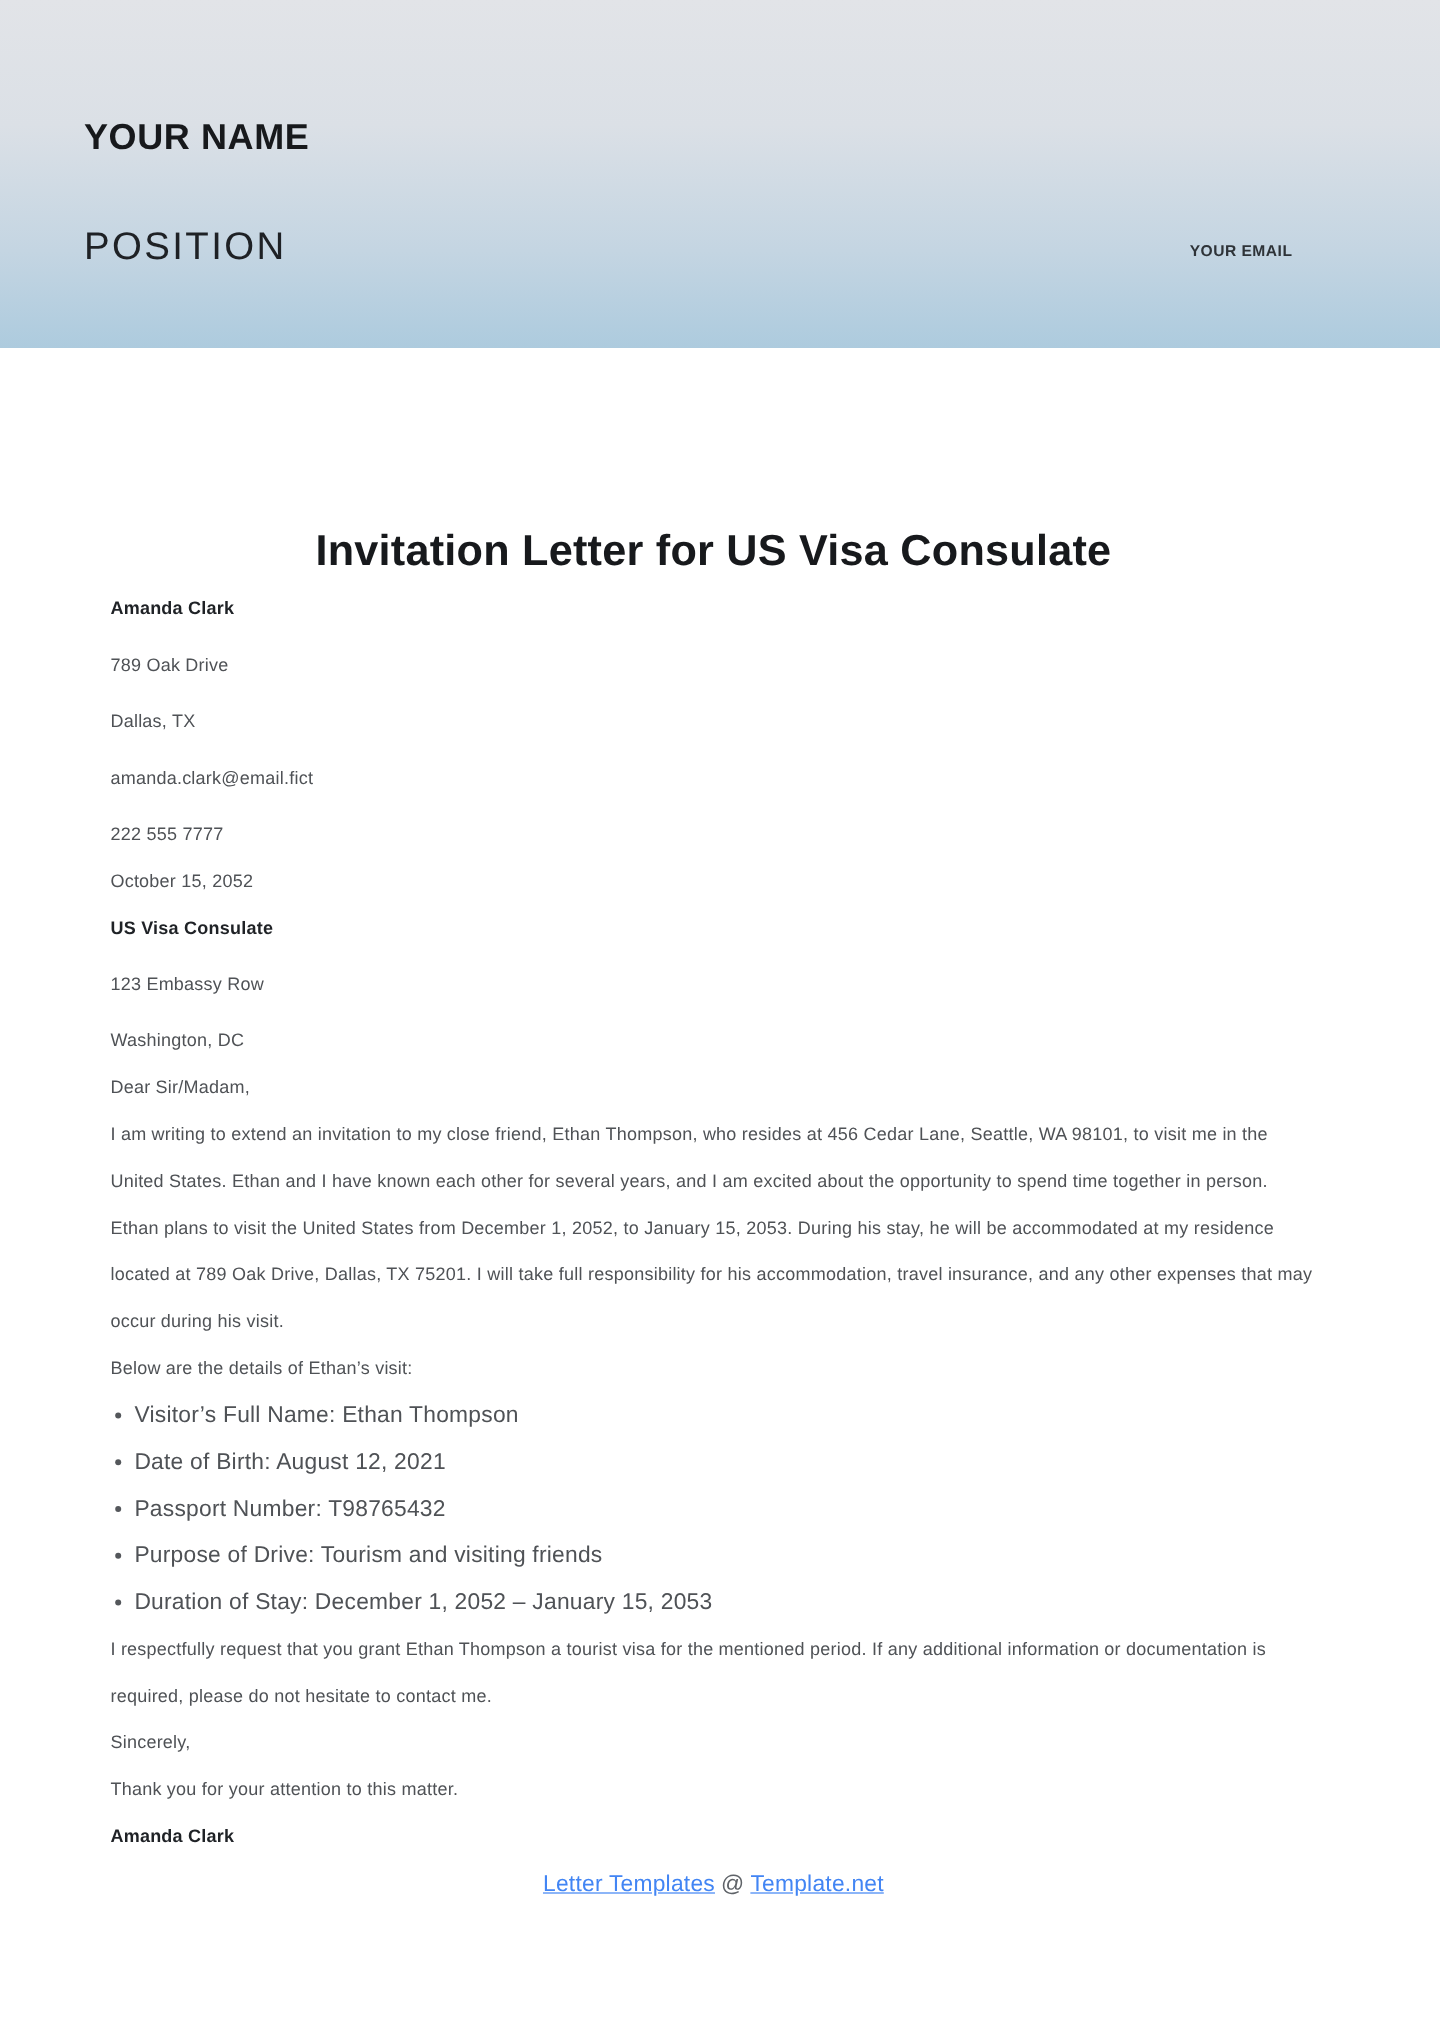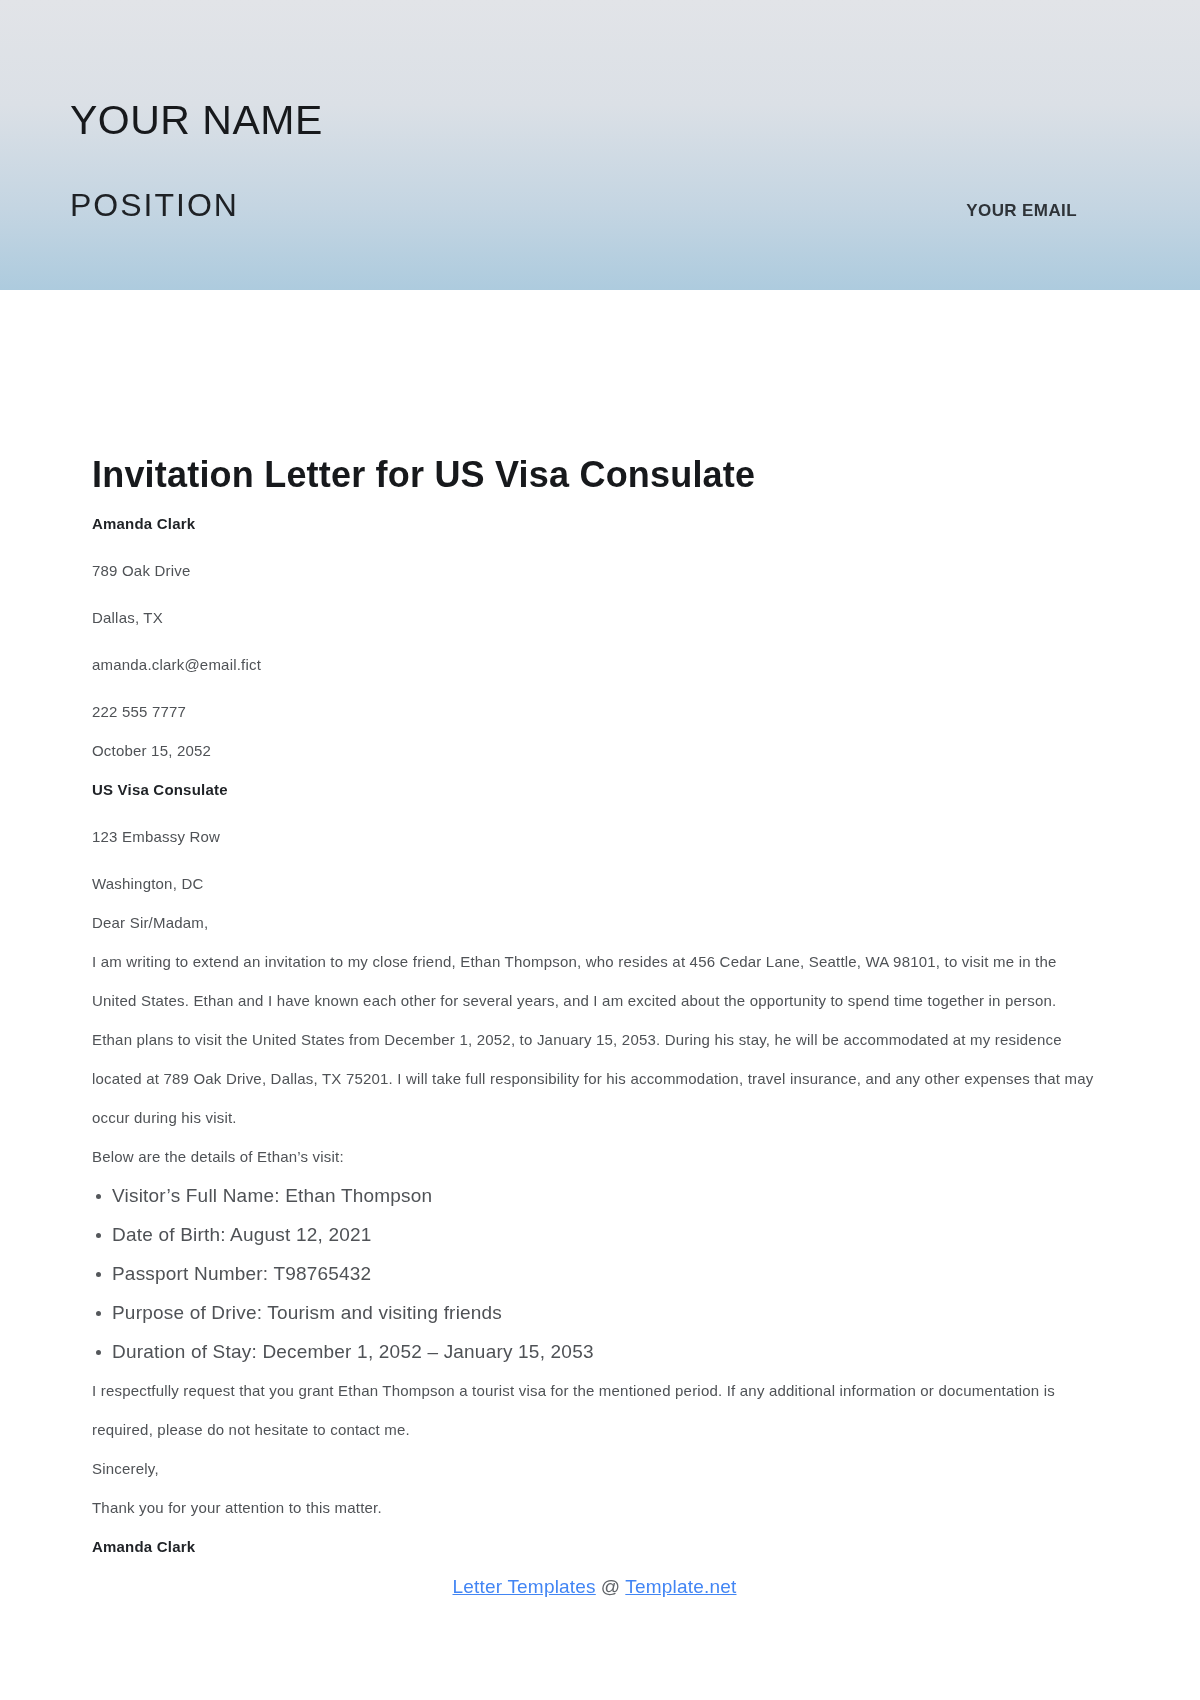--- a/index.html
+++ b/index.html
@@ -12,43 +12,42 @@
   }
 
   
   .hero {
     position:relative;
     height:290px;
     background:linear-gradient(180deg,#e2e4e8 0%,#dbe0e6 36%,#c4d5e2 72%,#adcbde 100%);
   }
   .hero-name {
     position:absolute; left:70px; top:100px;
-    font-size:41px; font-weight:400; letter-spacing:0.5px;
+    font-size:30px; font-weight:700; letter-spacing:0.5px;
     color:#17191c; line-height:1;
   }
   .hero-position {
     position:absolute; left:70px; top:189px;
     font-size:32px; font-weight:400; letter-spacing:2px;
     color:#1e2125; line-height:1;
   }
   .hero-email {
     position:absolute; right:123px; top:202px;
-    font-size:17px; font-weight:700; letter-spacing:0.4px;
+    font-size:13px; font-weight:700; letter-spacing:0.4px;
     color:#2e3338; line-height:1;
   }
 
   
   .content {
     padding:146px 103px 0 92px; 
   }
   .title {
     font-size:36px; font-weight:700; color:#17191c;
-    line-height:46px; margin-bottom:6px;
+    line-height:46px; text-align:center; margin-bottom:6px;
     letter-spacing:0.2px;
-    margin-top:16px;
   }
   .line {
     font-size:15px; line-height:39px; letter-spacing:0.2px;
     color:#4f5256;
   }
   .bold { font-weight:700; color:#1f2226; }
   .gap { margin-bottom:8px; }
 
   ul.details { list-style:none; }
   ul.details li {

